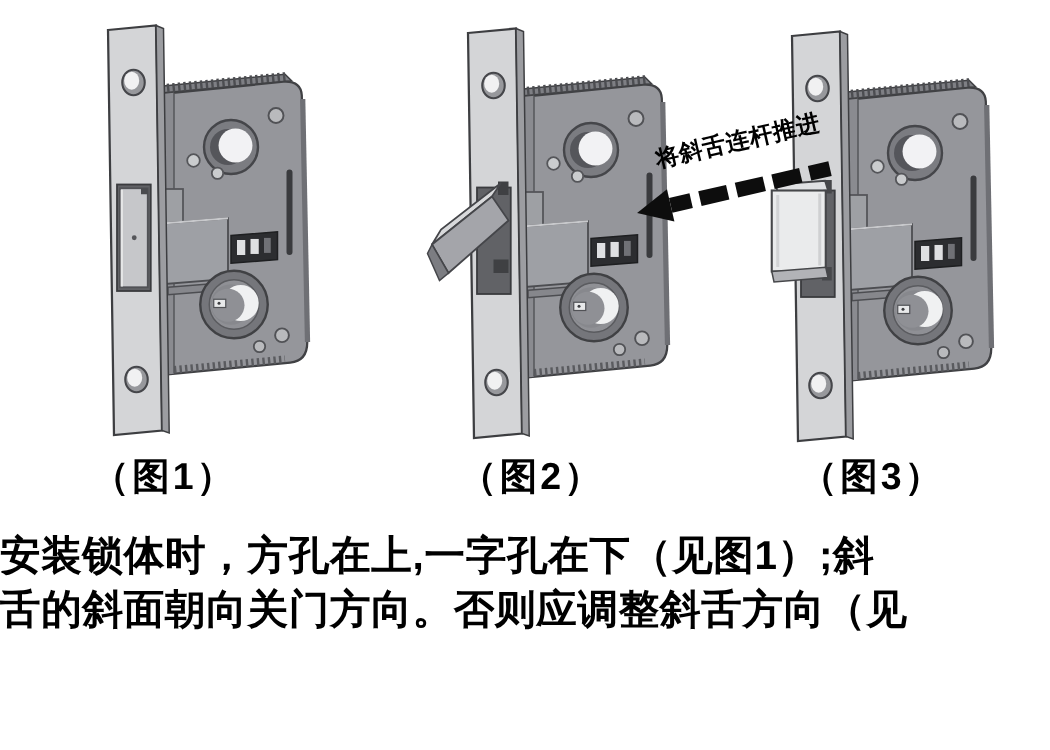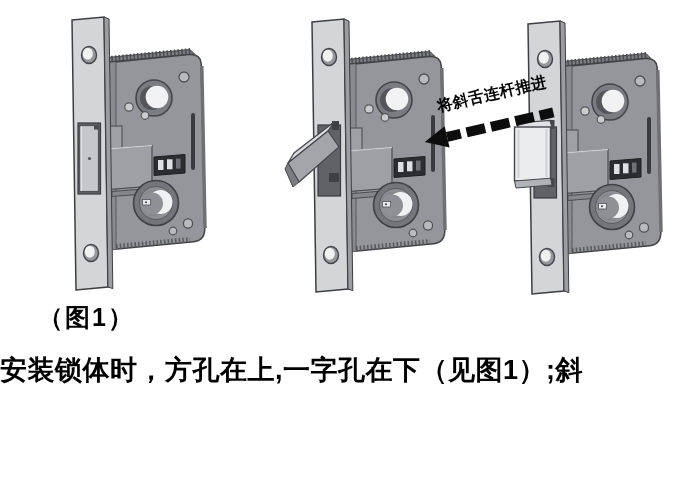--- a/index.html
+++ b/index.html
@@ -7,21 +7,21 @@
     width:700px;height:500px;background:#ffffff;position:relative;overflow:hidden;
     font-family:"Liberation Sans","DejaVu Sans",sans-serif;color:#000;
   }
   .canvas{position:absolute;inset:0;}
   .fig-svg{position:absolute;}
   #fig1-svg{left:42px;top:10px;}
   #fig2-svg{left:282px;top:12px;}
   #fig3-svg{left:498px;top:14px;}
   .fig-label{
     position:absolute;top:301px;font-size:25px;font-weight:bold;
-    letter-spacing:2px;text-align:left;white-space:nowrap;
+    letter-spacing:2px;text-align:right;white-space:nowrap;
   }
   #fig1-label{left:38px;width:120px;}
   #fig2-label{left:283px;width:120px;}
   #fig3-label{left:510px;width:120px;}
   #arrow-annot{position:absolute;left:420px;top:100px;}
   #arrow-text{
     position:absolute;left:413px;top:84px;width:158px;text-align:center;
     font-size:15.5px;font-weight:bold;transform:rotate(-13deg);
     letter-spacing:0.5px;white-space:nowrap;
   }
@@ -150,18 +150,21 @@
       <rect x="26" y="22" width="14" height="10"></rect>
       <rect x="46" y="22" width="19" height="10"></rect>
       <rect x="71" y="22" width="19" height="10"></rect>
       <rect x="96" y="22" width="19" height="10"></rect>
       <rect x="121" y="22" width="14" height="10"></rect>
     </g>
   </svg>
   <div id="arrow-text">将斜舌连杆推进</div>
 
   <div id="fig1-label" class="fig-label">（图1）</div>
+  <div id="fig2-label" class="fig-label">（图2）</div>
+  <div id="fig3-label" class="fig-label">（图3）</div>
 
   <div id="instructions">
     <div class="line">安装锁体时，方孔在上,一字孔在下（见图1）;斜</div>
+    <div class="line">舌的斜面朝向关门方向。否则应调整斜舌方向（见</div>
   </div>
 
 </div>
 
 </body></html>

